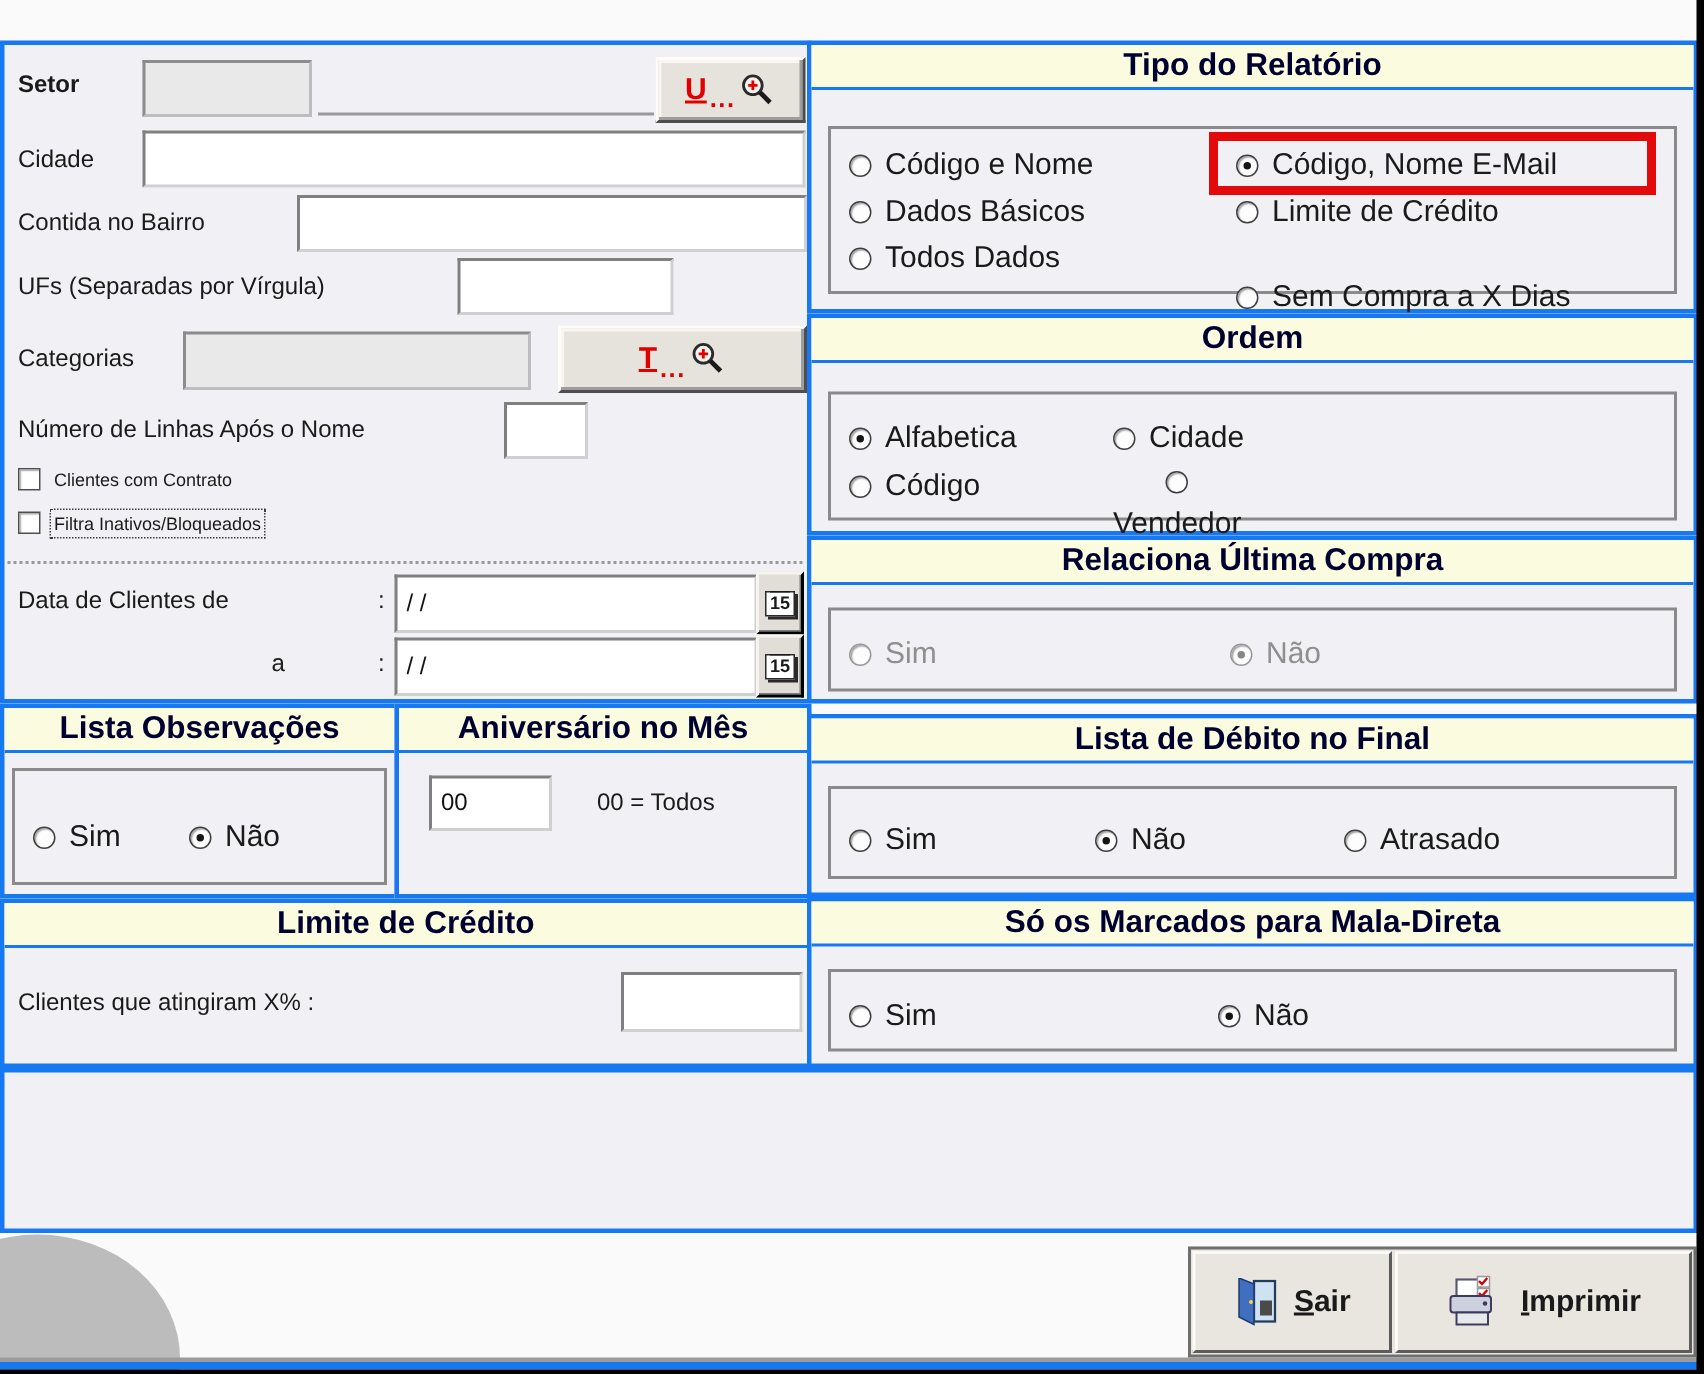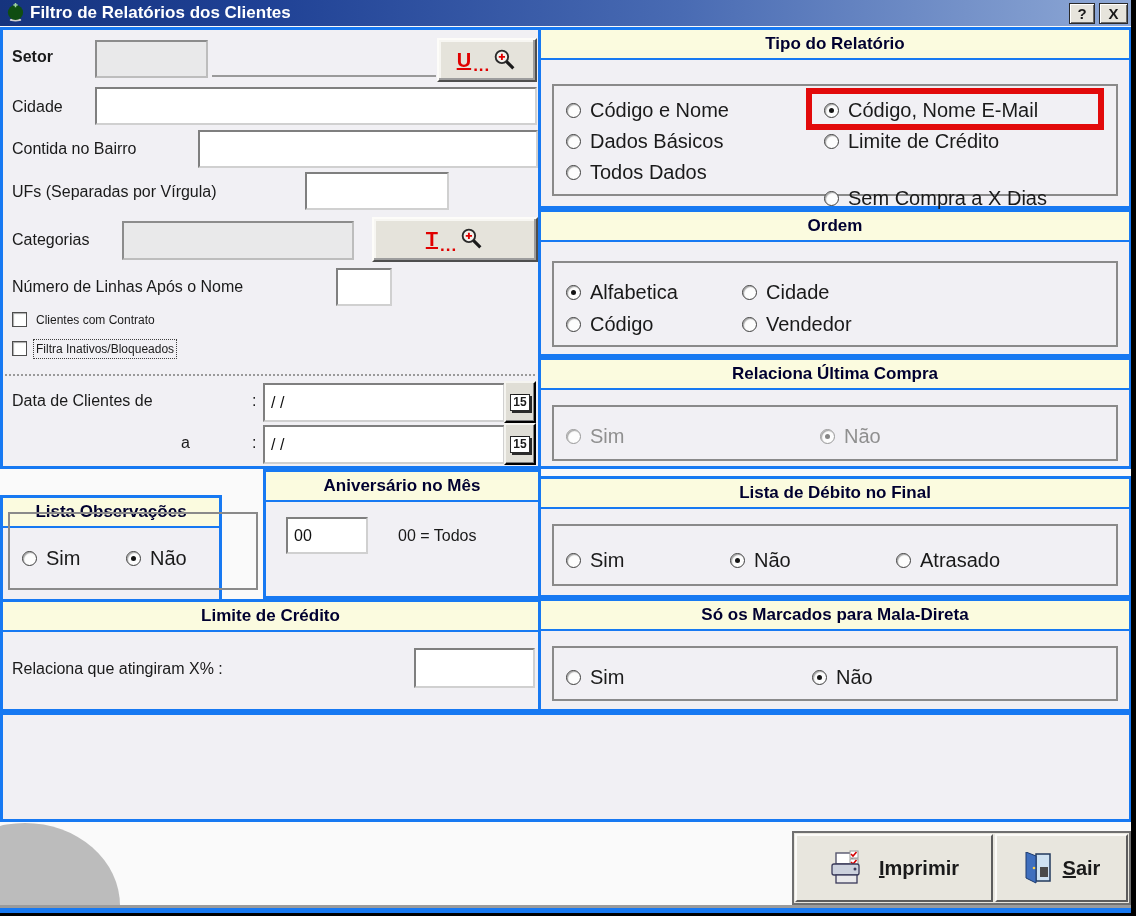--- a/index.html
+++ b/index.html
@@ -9,21 +9,21 @@
   .titlebar{position:absolute;left:0;top:0;width:1136px;height:26px;
             background:linear-gradient(90deg,#16347e 0%,#1e4094 22%,#496bb3 60%,#8fa9d6 100%);}
   .apptitle{position:absolute;left:30px;top:3px;color:#fff;font-weight:bold;font-size:17px;}
   .appicon{position:absolute;left:6px;top:3px;width:19px;height:19px;}
   .tbtn{position:absolute;top:3px;height:21px;background:#e6e4dc;border:1px solid #2a2a2a;
         box-shadow:inset 1px 1px 0 #ffffff,inset -1px -1px 0 #6a6a6a;
         font-weight:bold;font-size:15px;text-align:center;line-height:19px;box-sizing:border-box;}
   
   .panel{position:absolute;border:3px solid #1779f2;background:#f1f0f4;box-sizing:border-box;}
   .phead{height:28px;background:#fbfbdf;border-bottom:2px solid #1779f2;text-align:center;
-         font-weight:bold;font-size:17px;color:#000030;line-height:28px;}
+         font-weight:bold;font-size:21px;color:#000030;line-height:28px;}
   .lbl{position:absolute;font-size:16px;white-space:nowrap;}
   .b{font-weight:bold;}
   .tin{position:absolute;background:#fff;border:2px solid;border-color:#7f7f7f #d0d0d0 #d0d0d0 #7f7f7f;
        box-sizing:border-box;font-size:16px;padding:4px 6px;color:#111;font-family:"Liberation Sans",sans-serif;}
   .gin{position:absolute;background:#e9e9ea;border:2px solid;border-color:#8c8c8c #bdbdbd #bdbdbd #8c8c8c;box-sizing:border-box;}
   .gbox{position:absolute;border:2px solid #8a8a8a;box-sizing:border-box;}
   .radio{position:absolute;display:flex;align-items:center;gap:9px;font-size:20px;height:20px;white-space:nowrap;}
   .rb{width:15px;height:15px;border-radius:50%;background:#fdfdfd;border:1px solid #3e3e3e;
       box-shadow:inset 1px 1px 1px #a5a5a5;flex:0 0 auto;position:relative;box-sizing:border-box;}
   .rb.on::after{content:"";position:absolute;left:4px;top:4px;width:5px;height:5px;border-radius:50%;background:#151515;}
@@ -51,30 +51,20 @@
           border:2px solid;border-color:#fbfaf7 #5c5c5c #5c5c5c #fbfaf7;font-size:20px;font-weight:bold;cursor:pointer;}
   .ellipse{position:absolute;background:#bcbcbc;border-radius:50%;}
   .hline{position:absolute;left:0;width:1136px;}
   .blackedge{position:absolute;background:#000;}
 </style>
 </head>
 <body>
 
 <div class="screen">
 
-  <div class="titlebar">
-    <svg class="appicon" viewBox="0 0 18 18">
-      <ellipse cx="9" cy="16" rx="5.5" ry="1.6" fill="#cfcfcf"></ellipse>
-      <circle cx="9" cy="9" r="7.2" fill="#0f4d12"></circle>
-      <path d="M9 0v4M7 2h4" stroke="#9fd49f" stroke-width="1.4"></path>
-    </svg>
-    <span class="apptitle">Filtro de Relatórios dos Clientes</span>
-    <div class="tbtn" style="left:1069px;width:26px;">?</div>
-    <div class="tbtn" style="left:1099px;width:29px;">X</div>
-  </div>
 
   <div class="panel" style="left:0;top:27px;width:541px;height:442px;"></div>
 
   <span class="lbl b" style="left:12px;top:48px;">Setor</span>
   <div class="gin" style="left:95px;top:40px;width:113px;height:38px;"></div>
   <div class="setorline" style="left:212px;top:75px;width:224px;"></div>
   <div class="lkbtn" style="left:437px;top:38px;width:100px;height:44px;">
     <span class="lkletter">U</span>
     <span class="lkdots">...</span>
     <svg width="25" height="25" viewBox="0 0 24 24">
@@ -126,21 +116,21 @@
     <span class="cal15">15</span>
   </div>
 
   <span class="lbl" style="left:181px;top:434px;">a</span>
   <span class="lbl" style="left:252px;top:434px;">:</span>
   <input class="tin" style="left: 263px; top: 425px; width: 242px; height: 39px;" value="/ /">
   <div class="calbtn" style="left:504px;top:423px;width:32px;height:42px;">
     <span class="cal15">15</span>
   </div>
 
-  <div class="panel" style="left:0;top:495px;width:222px;height:130px;">
+  <div class="panel" style="left:0;top:469px;width:266px;height:130px;">
     <div class="phead">Lista Observações</div>
   </div>
   <div class="gbox" style="left:8px;top:512px;width:250px;height:78px;"></div>
   <div class="radio" style="left:22px;top:548px;">
     <span class="rb"></span>
     <span>Sim</span>
   </div>
   <div class="radio" style="left:126px;top:548px;">
     <span class="rb on"></span>
     <span>Não</span>
@@ -148,21 +138,21 @@
 
   <div class="panel" style="left:263px;top:469px;width:278px;height:130px;">
     <div class="phead">Aniversário no Mês</div>
   </div>
   <input class="tin" style="left: 286px; top: 517px; width: 82px; height: 37px;" value="00">
   <span class="lbl" style="left:398px;top:527px;">00 = Todos</span>
 
   <div class="panel" style="left:0;top:599px;width:541px;height:113px;">
     <div class="phead">Limite de Crédito</div>
   </div>
-  <span class="lbl" style="left:12px;top:660px;">Relaciona que atingiram X% :</span>
+  <span class="lbl" style="left:12px;top:660px;">Clientes que atingiram X% :</span>
   <input class="tin" style="left: 414px; top: 648px; width: 121px; height: 40px;" value="">
 
   <div class="panel" style="left:538px;top:27px;width:594px;height:182px;">
     <div class="phead">Tipo do Relatório</div>
   </div>
   <div class="gbox" style="left:552px;top:84px;width:566px;height:112px;"></div>
   <div class="radio" style="left:566px;top:100px;">
     <span class="rb"></span>
       <span>Código e Nome</span>
   </div>
@@ -197,21 +187,21 @@
       <span>Alfabetica</span>
   </div>
   <div class="radio" style="left:566px;top:314px;">
     <span class="rb"></span>
       <span>Código</span>
   </div>
   <div class="radio" style="left:742px;top:282px;">
     <span class="rb"></span>
       <span>Cidade</span>
   </div>
-  <div class="radio" style="left:742px;top:314px;">
+  <div class="radio" style="left:742px;top:314px;flex-direction:column;">
     <span class="rb"></span>
       <span>Vendedor</span>
   </div>
 
   <div class="panel" style="left:538px;top:357px;width:594px;height:112px;">
     <div class="phead">Relaciona Última Compra</div>
   </div>
   <div class="gbox" style="left:552px;top:405px;width:566px;height:56px;"></div>
   <div class="radio dis" style="left:566px;top:426px;">
     <span class="rb"></span>
@@ -250,42 +240,42 @@
   <div class="radio" style="left:812px;top:667px;">
     <span class="rb on"></span>
       <span>Não</span>
   </div>
 
   <div class="panel" style="left:0;top:712px;width:1132px;height:110px;"></div>
 
   <div class="ellipse" style="left:-70px;top:823px;width:190px;height:165px;"></div>
 
   <div class="bigpanel" style="left:792px;top:831px;width:339px;height:74px;">
+    <div class="bigbtn" style="flex:1;">
+      <svg width="30" height="32" viewBox="0 0 30 32">
+        <rect x="13" y="2" width="14" height="27" fill="#cfe2f2" stroke="#223a5e" stroke-width="1.5"></rect>
+        <rect x="17" y="15" width="8" height="10" fill="#4a4a4a"></rect>
+        <polygon points="3,0 13,4 13,31 3,26" fill="#3f6fbe" stroke="#1c3b6e"></polygon>
+        <circle cx="11" cy="16" r="1.3" fill="#ffd24a"></circle>
+      </svg>
+      <span><u>S</u>air</span>
+    </div>
     <div class="bigbtn" style="width:198px;">
       <svg width="40" height="36" viewBox="0 0 40 36">
         <rect x="7" y="3" width="16" height="11" fill="#ffffff" stroke="#56566e" stroke-width="1.4"></rect>
         <rect x="21" y="1" width="8" height="7" fill="#fff" stroke="#999"></rect>
         <path d="M22 4l2 2 3.5-4" stroke="#d40000" fill="none" stroke-width="1.6"></path>
         <rect x="21" y="9" width="8" height="7" fill="#fff" stroke="#999"></rect>
         <path d="M22 12l2 2 3.5-4" stroke="#d40000" fill="none" stroke-width="1.6"></path>
         <rect x="3" y="14" width="27" height="11" rx="2" fill="#ccd1dd" stroke="#3a3a5a" stroke-width="1.3"></rect>
         <circle cx="26" cy="19" r="1.5" fill="#3a3a5a"></circle>
         <rect x="7" y="25" width="21" height="8" fill="#e9e9eb" stroke="#3a3a5a" stroke-width="1.3"></rect>
       </svg>
       <span><u>I</u>mprimir</span>
     </div>
-    <div class="bigbtn" style="flex:1;">
-      <svg width="30" height="32" viewBox="0 0 30 32">
-        <rect x="13" y="2" width="14" height="27" fill="#cfe2f2" stroke="#223a5e" stroke-width="1.5"></rect>
-        <rect x="17" y="15" width="8" height="10" fill="#4a4a4a"></rect>
-        <polygon points="3,0 13,4 13,31 3,26" fill="#3f6fbe" stroke="#1c3b6e"></polygon>
-        <circle cx="11" cy="16" r="1.3" fill="#ffd24a"></circle>
-      </svg>
-      <span><u>S</u>air</span>
-    </div>
   </div>
 
   <div class="hline" style="top:905px;height:3px;background:#9b9b9b;"></div>
   <div class="hline" style="top:908px;height:5px;background:#1779f2;"></div>
   <div class="hline" style="top:913px;height:3px;background:#000;"></div>
   <div class="blackedge" style="left:1131px;top:0;width:5px;height:916px;"></div>
 
 </div>
 
 </body></html>

